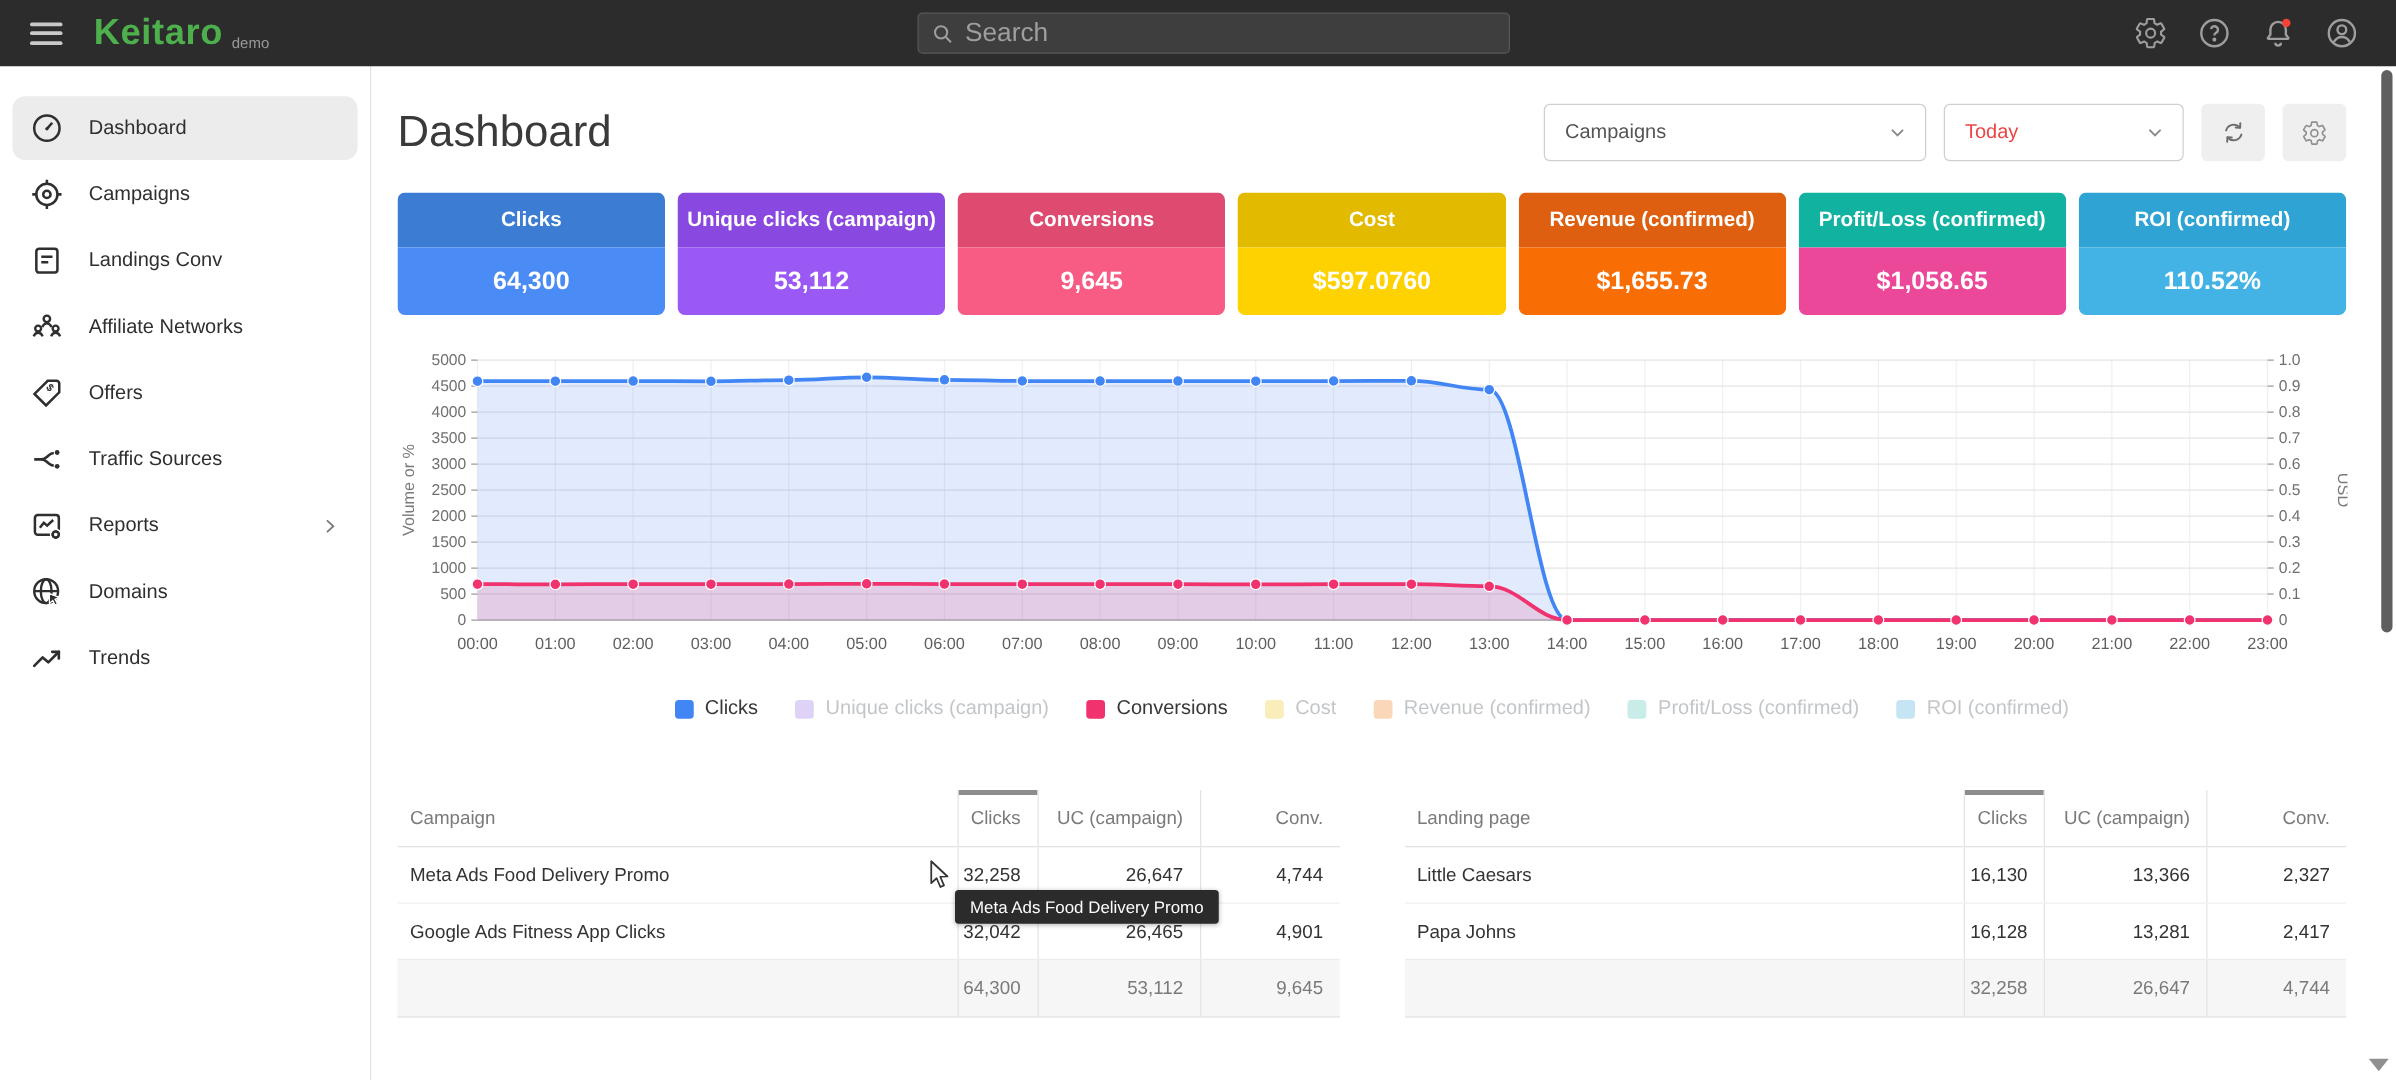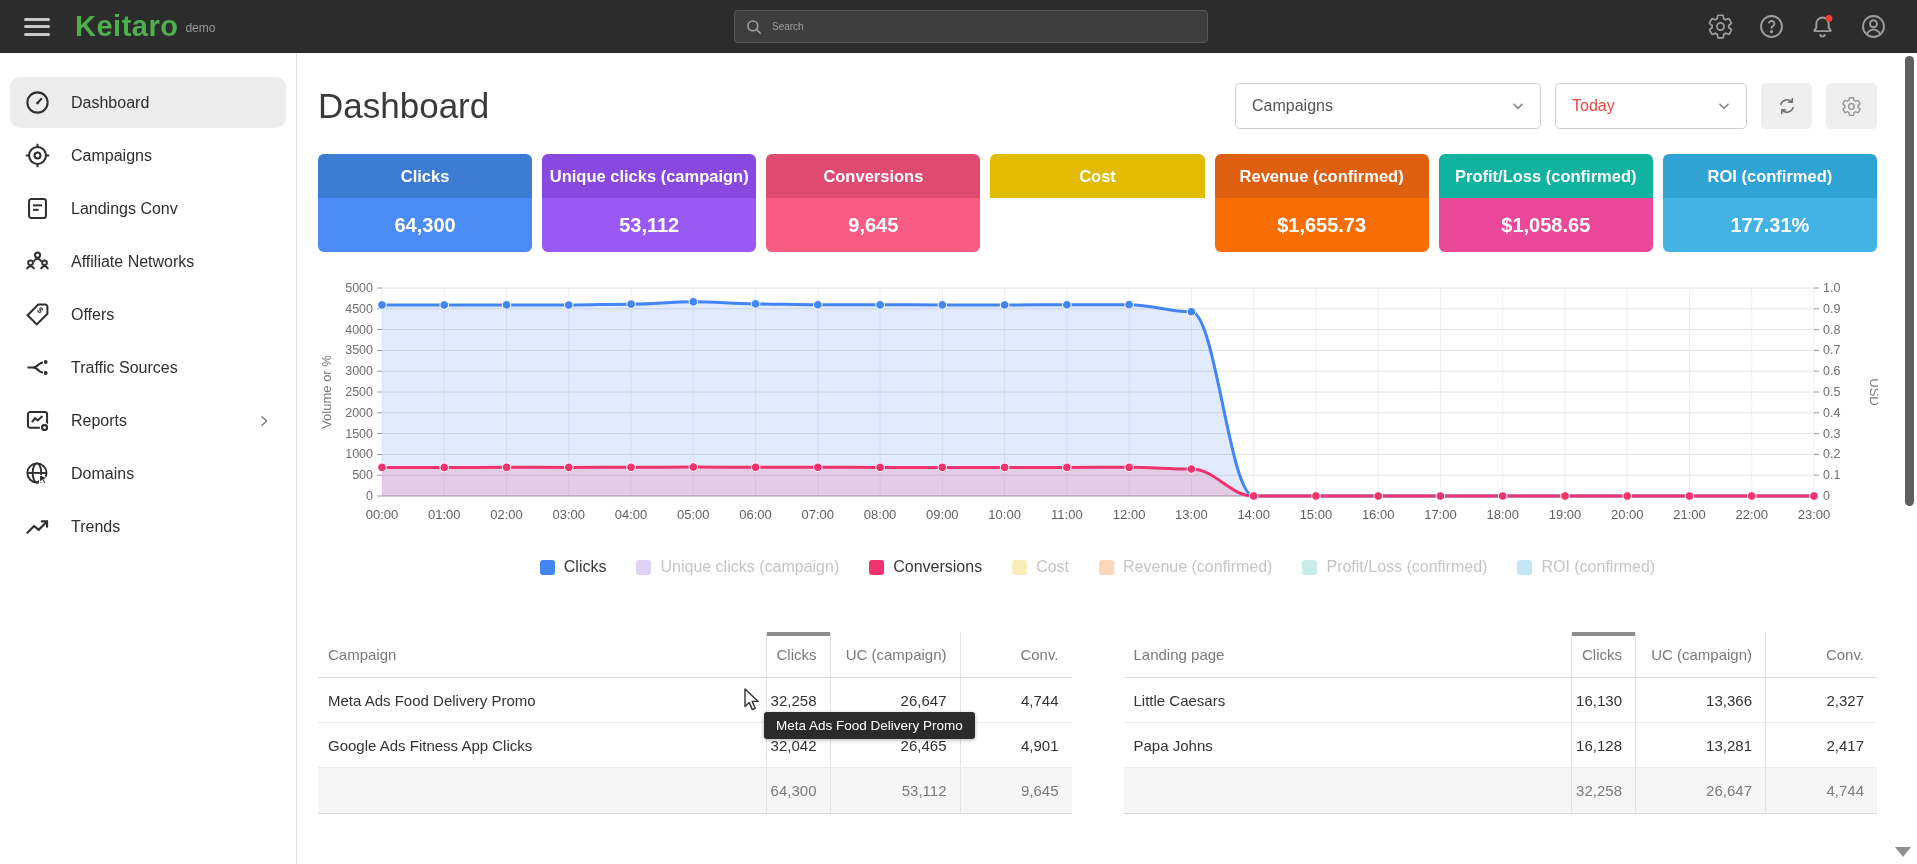--- a/index.html
+++ b/index.html
@@ -5,29 +5,29 @@
   * { margin:0; padding:0; box-sizing:border-box; }
   html,body { width:1917px; height:864px; overflow:hidden; background:#fff;
     font-family:"Liberation Sans","DejaVu Sans",sans-serif; }
 
   
   .topbar { position:absolute; top:0; left:0; width:1917px; height:53px;
     background:#2c2c2c; display:flex; align-items:center; z-index:50; }
   .hamburger { width:26px; height:18px; margin-left:24px; display:flex; flex-direction:column;
     justify-content:space-between; cursor:pointer; }
   .hamburger span { display:block; height:3px; border-radius:2px; background:#c9c9c9; }
-  .brand { margin-left:25px; display:flex; align-items:center; }
+  .brand { margin-left:25px; display:flex; align-items:flex-end; }
   .brand-name { color:#4db04c; font-size:29px; font-weight:bold; letter-spacing:.5px; line-height:1; }
   .brand-badge { color:#9a9a9a; font-size:12px; margin-left:7px; margin-top:2px; }
   .search-wrap { position:absolute; left:734px; top:10px; width:474px; height:33px;
     background:#3e3e3e; border:1px solid #585858; border-radius:4px;
     display:flex; align-items:center; padding:0 10px; }
   .search-wrap svg { flex:0 0 auto; }
   .search-input { flex:1; margin-left:9px; background:transparent; border:none; outline:none;
-    color:#86efac; font-size:10px; }
+    color:#86efac; font-size:21px; }
   .search-input::placeholder { color:#9e9e9e; }
   .topbar-icons { position:absolute; right:30px; top:0; height:53px; display:flex;
     align-items:center; gap:24px; }
   .tb-icon { width:27px; height:27px; position:relative; cursor:pointer; }
 
   
   .sidebar { position:absolute; top:53px; left:0; width:297px; height:811px;
     background:#fff; border-right:1px solid #e3e3e3; padding-top:22px; }
   .side-item { height:51px; margin:2px 10px; padding:0 14px 0 14px; border-radius:10px;
     display:flex; align-items:center; cursor:pointer; }
@@ -288,32 +288,33 @@
       <div class="metric-card">
         <div class="metric-head" style="background: rgb(137, 72, 223);">Unique clicks (campaign)</div>
         <div class="metric-body" style="background: rgb(154, 88, 245);">53,112</div>
       </div>
       <div class="metric-card">
         <div class="metric-head" style="background: rgb(223, 74, 113);">Conversions</div>
         <div class="metric-body" style="background: rgb(248, 92, 132);">9,645</div>
       </div>
       <div class="metric-card">
         <div class="metric-head" style="background: rgb(226, 186, 0);">Cost</div>
+        <div class="metric-body" style="background: rgb(253, 210, 0);">$597.0760</div>
       </div>
       <div class="metric-card">
         <div class="metric-head" style="background: rgb(222, 95, 16);">Revenue (confirmed)</div>
         <div class="metric-body" style="background: rgb(249, 109, 5);">$1,655.73</div>
       </div>
       <div class="metric-card">
         <div class="metric-head" style="background: rgb(18, 178, 160);">Profit/Loss (confirmed)</div>
         <div class="metric-body" style="background: #ec4899;">$1,058.65</div>
       </div>
       <div class="metric-card">
         <div class="metric-head" style="background: rgb(47, 163, 211);">ROI (confirmed)</div>
-        <div class="metric-body" style="background: rgb(67, 178, 228);">177.31%</div>
+        <div class="metric-body" style="background: rgb(67, 178, 228);">110.52%</div>
       </div>
     </div>
 
   <div class="chart-wrap" id="chart-wrap">
       <svg width="1560" height="252" viewBox="0 0 1560 252" style="display:block">
         <line x1="64" y1="8" x2="64" y2="216" stroke="#f0f0f0"></line>
         <line x1="126.26086956521739" y1="8" x2="126.26086956521739" y2="216" stroke="#f0f0f0"></line>
         <line x1="188.52173913043478" y1="8" x2="188.52173913043478" y2="216" stroke="#f0f0f0"></line>
         <line x1="250.7826086956522" y1="8" x2="250.7826086956522" y2="216" stroke="#f0f0f0"></line>
         <line x1="313.04347826086956" y1="8" x2="313.04347826086956" y2="216" stroke="#f0f0f0"></line>

